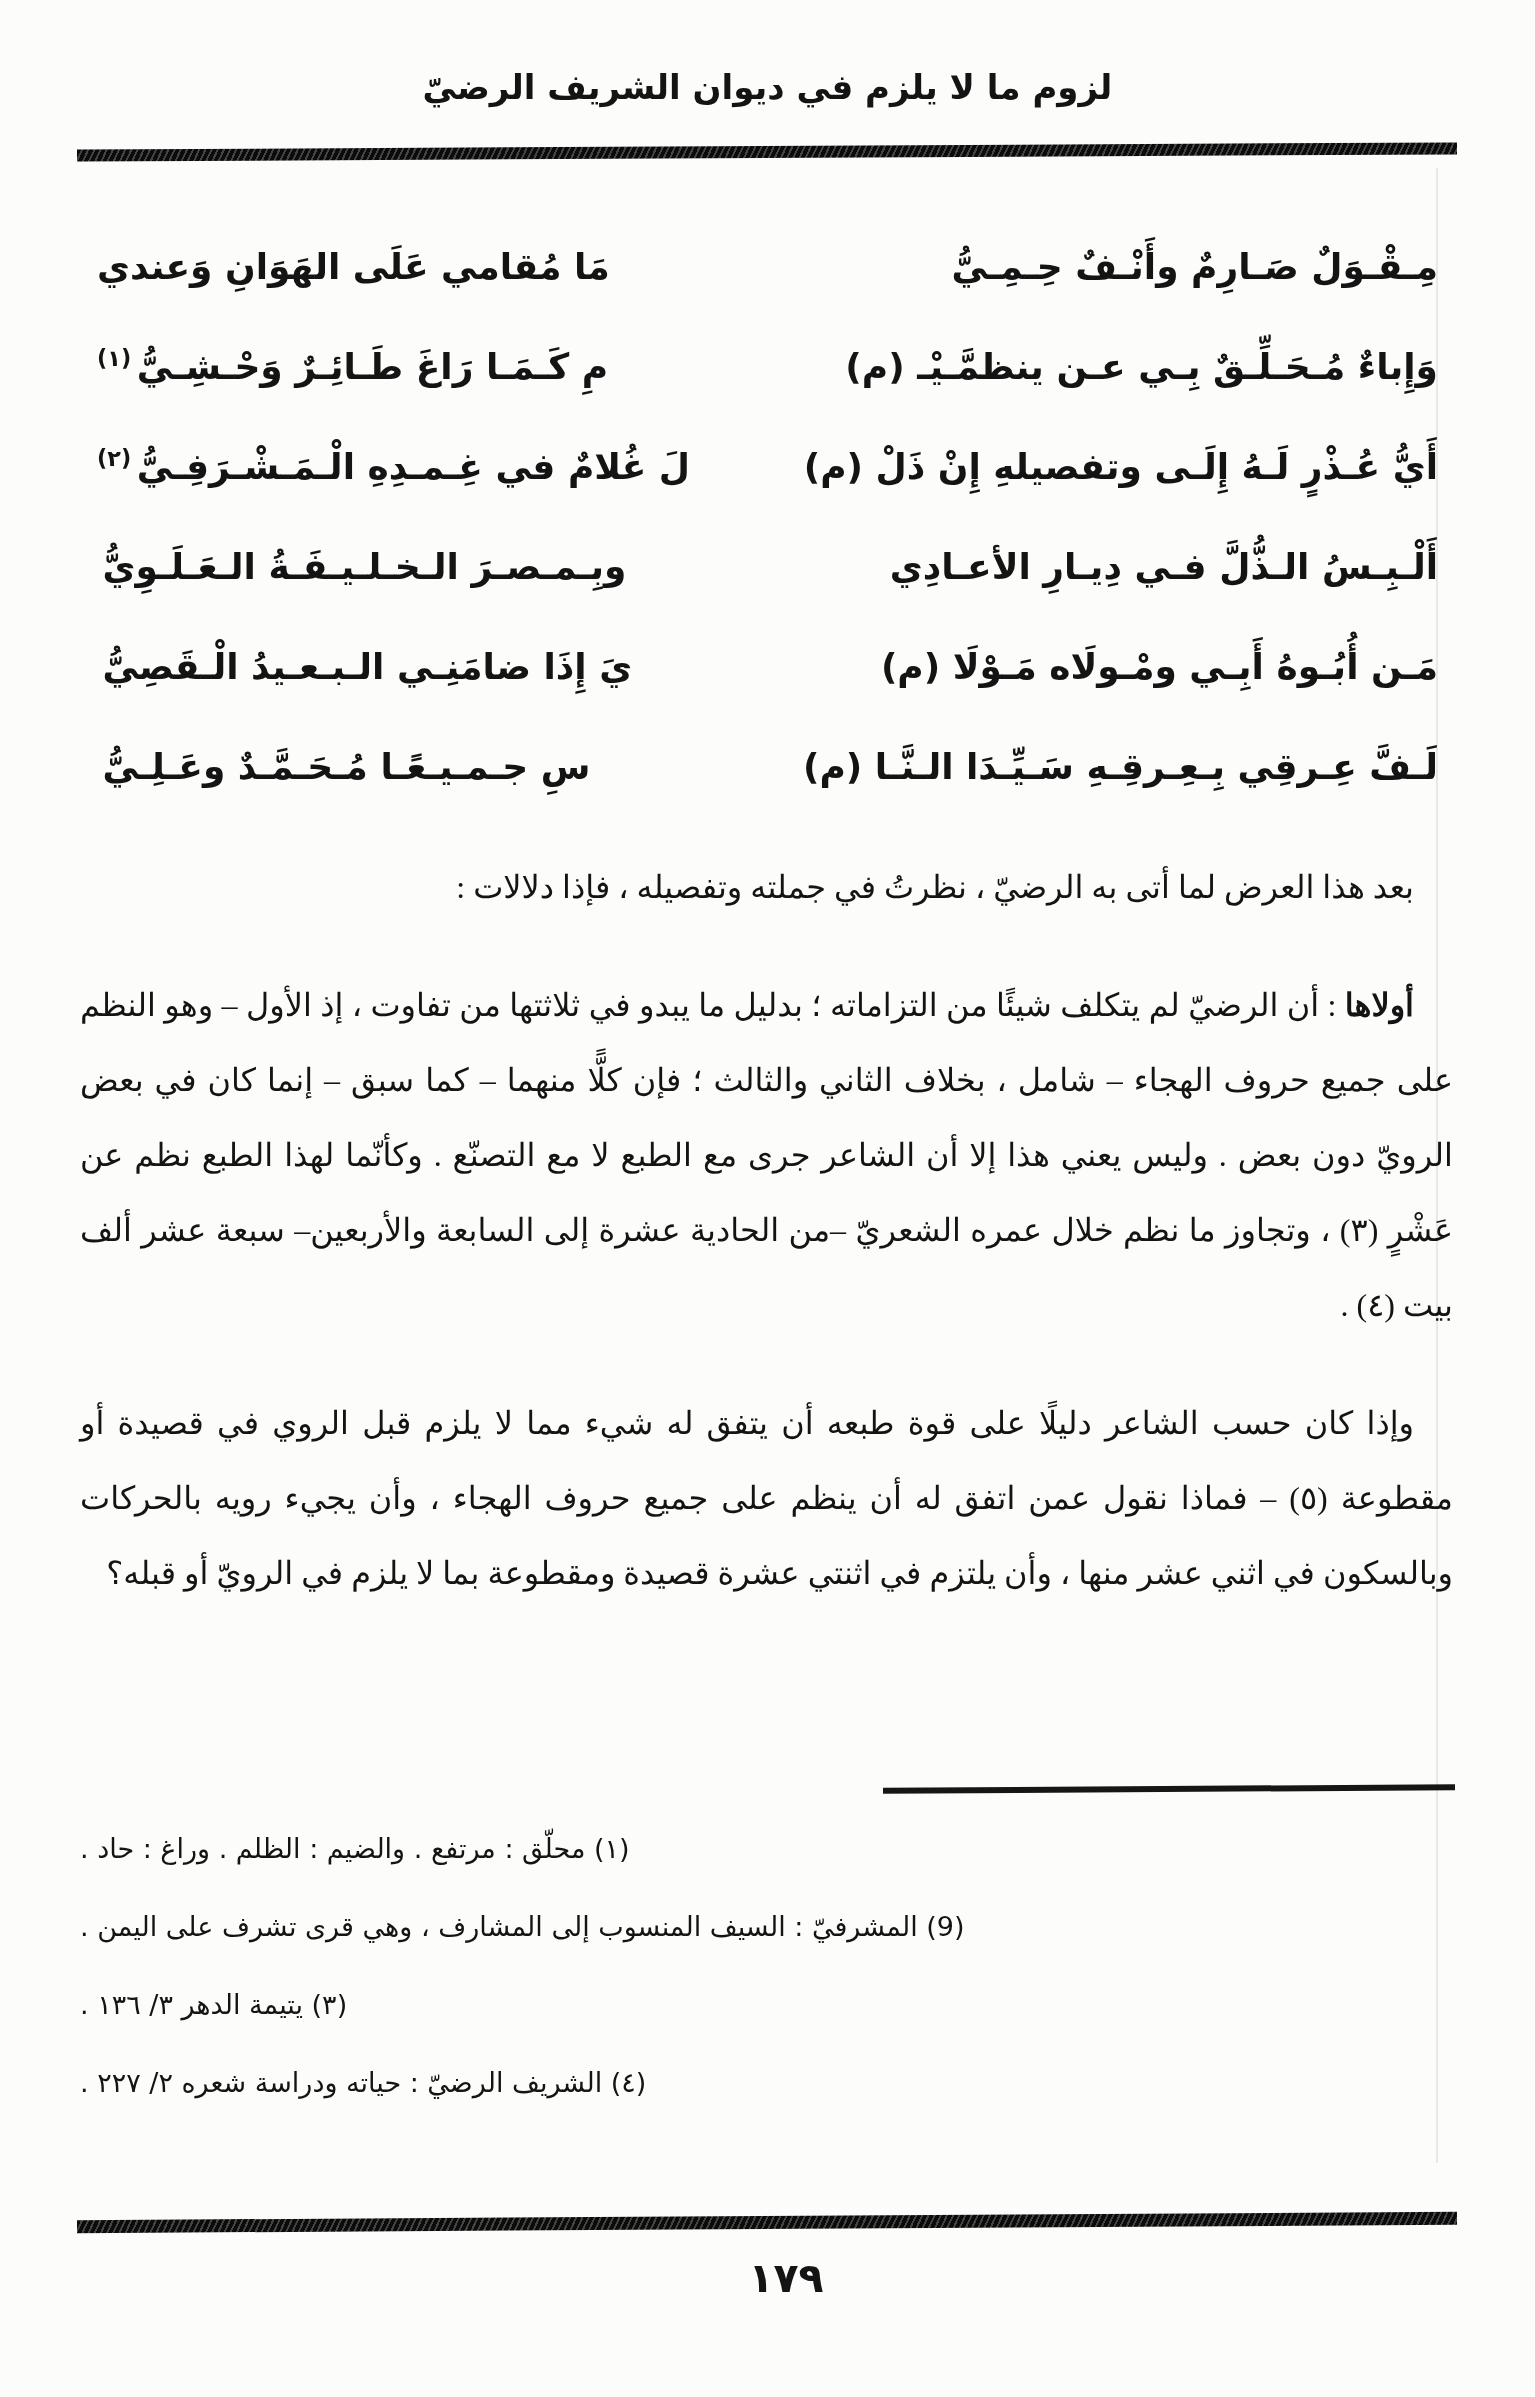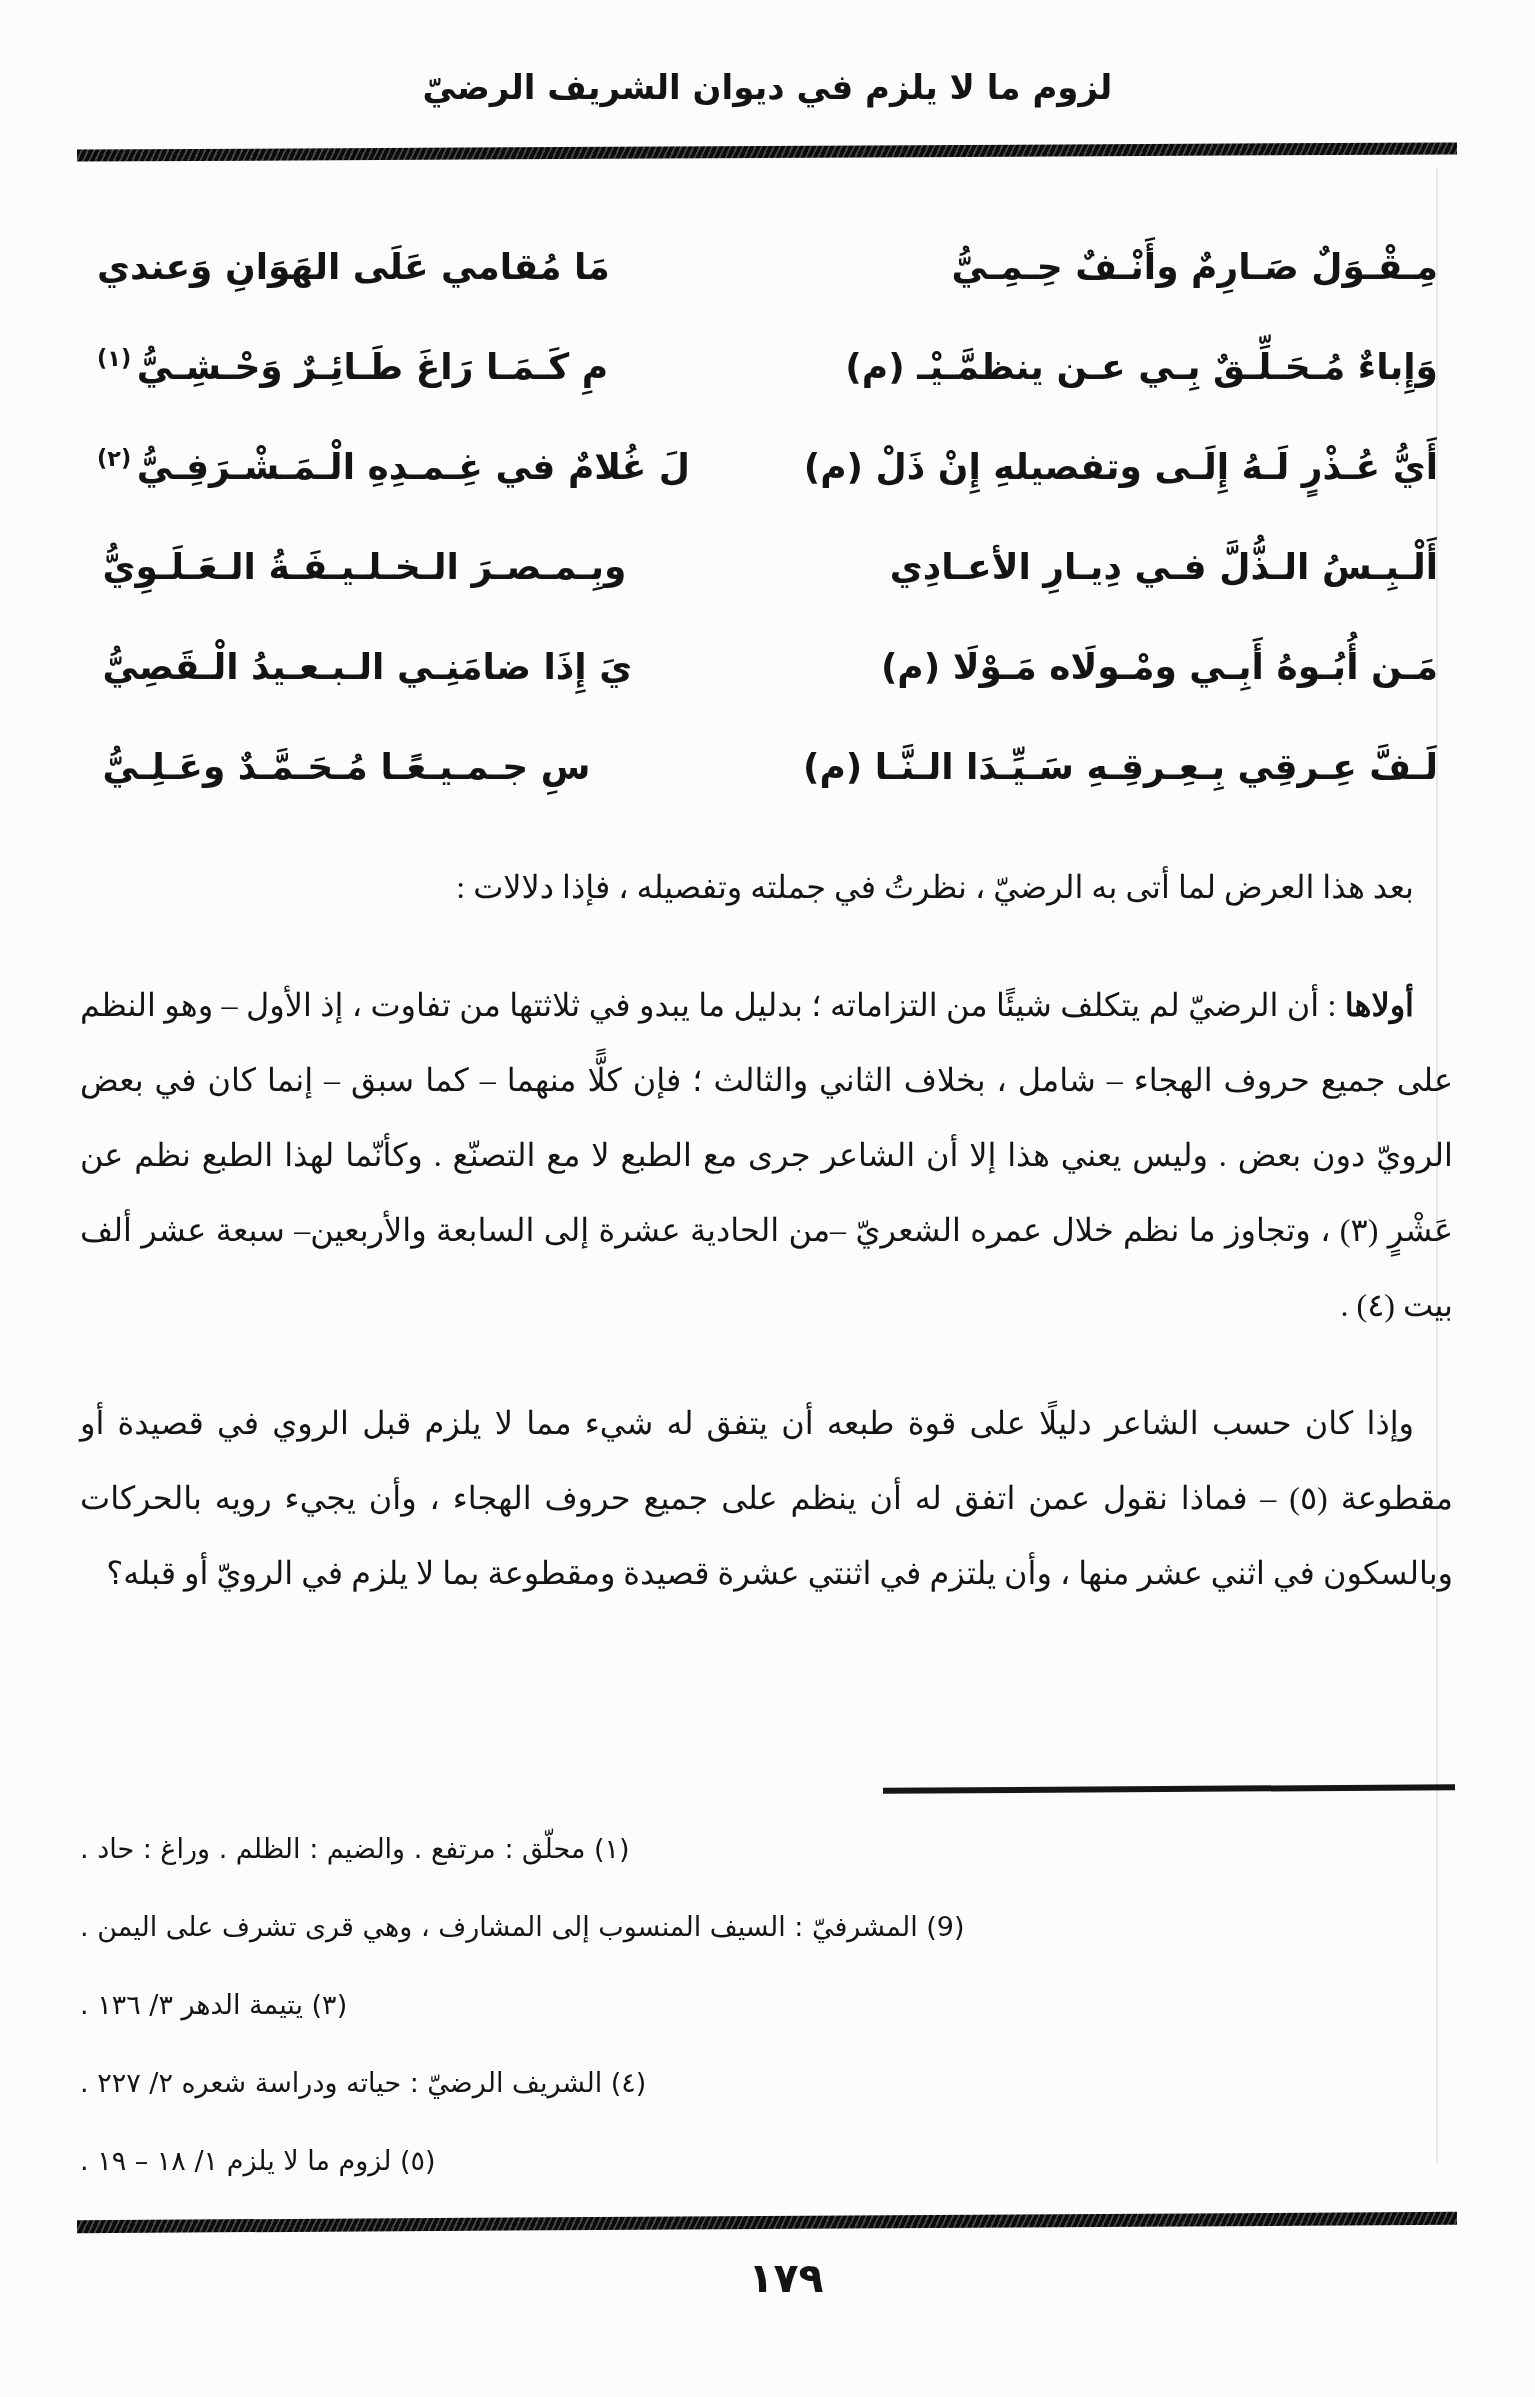--- a/index.html
+++ b/index.html
@@ -113,21 +113,20 @@
     <p>وإذا كان حسب الشاعر دليلًا على قوة طبعه أن يتفق له شيء مما لا يلزم قبل الروي في قصيدة أو مقطوعة (٥) – فماذا نقول عمن اتفق له أن ينظم على جميع حروف الهجاء ، وأن يجيء رويه بالحركات وبالسكون في اثني عشر منها ، وأن يلتزم في اثنتي عشرة قصيدة ومقطوعة بما لا يلزم في الرويّ أو قبله؟</p>
   </div>
 
   <div class="fn-rule"></div>
 
   <div class="footnotes">
     <div class="footnote">(١) محلّق : مرتفع . والضيم : الظلم . وراغ : حاد .</div>
     <div class="footnote">(9) المشرفيّ : السيف المنسوب إلى المشارف ، وهي قرى تشرف على اليمن .</div>
     <div class="footnote">(٣) يتيمة الدهر ٣/ ١٣٦ .</div>
     <div class="footnote">(٤) الشريف الرضيّ : حياته ودراسة شعره ٢/ ٢٢٧ .</div>
-    <div class="footnote">(٥) لزوم ما لا يلزم ١/ ١٨ – ١٩ .</div>
   </div>
 
   <div class="foot-rule"></div>
   <div class="page-number">١٧٩</div>
 
   <div class="scan-line"></div>
 
 </div>
 
 

